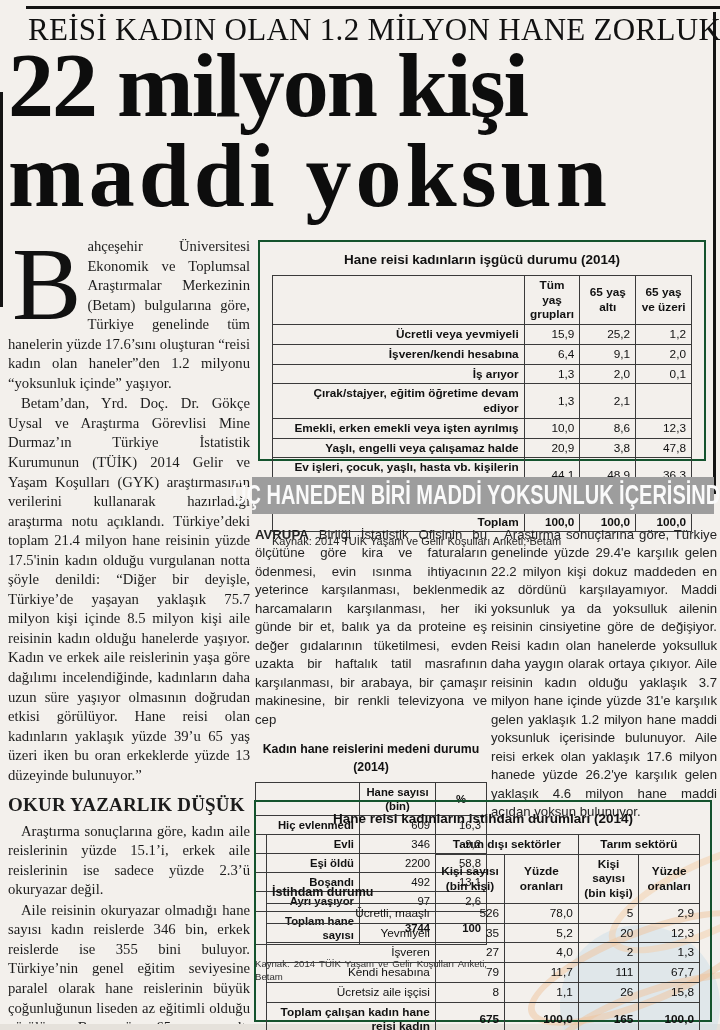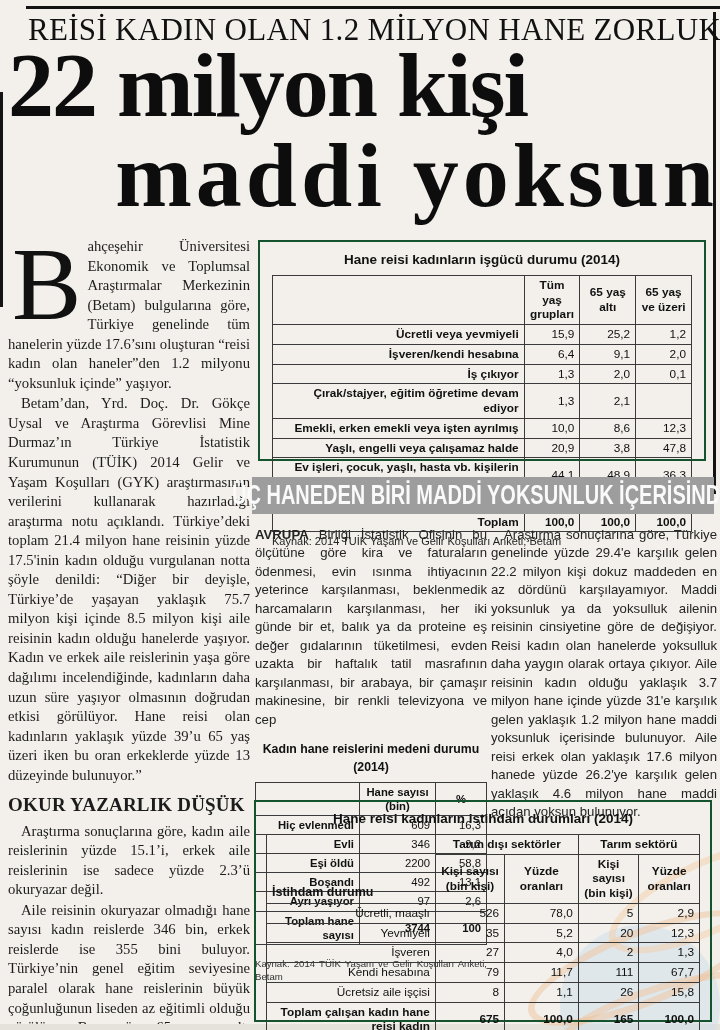--- a/index.html
+++ b/index.html
@@ -15,21 +15,21 @@
 
   
   .kicker{
     position:absolute;left:28px;top:12px;width:686px;
     font-size:31px;letter-spacing:.3px;white-space:nowrap;color:#111;
   }
   .headline{
     position:absolute;left:8px;top:40px;width:710px;
     font-weight:bold;font-size:92px;line-height:.98;letter-spacing:-2px;color:#0d0d0d;
   }
-  .headline .l2{letter-spacing:4px;text-align:right;}
+  .headline .l2{letter-spacing:4px;}
 
   
   .left-article{
     position:absolute;left:8px;top:237px;width:242px;
     font-size:14.7px;line-height:1.33;text-align:justify;color:#1c1c1c;
   }
   .left-article p{margin:0 0 1px 0;}
   .left-article p.ind{text-indent:13px;}
   .dropcap{
     float:left;font-size:104px;line-height:.78;font-weight:normal;
@@ -161,21 +161,21 @@
             <td>25,2</td>
             <td>1,2</td>
           </tr>
           <tr>
             <td>İşveren/kendi hesabına</td>
             <td>6,4</td>
             <td>9,1</td>
             <td>2,0</td>
           </tr>
           <tr>
-            <td>İş çıkıyor</td>
+            <td>İş arıyor</td>
             <td>1,3</td>
             <td>2,0</td>
             <td>0,1</td>
           </tr>
           <tr>
             <td>Çırak/stajyer, eğitim öğretime devam ediyor</td>
             <td>1,3</td>
             <td>2,1</td>
             <td></td>
           </tr>

